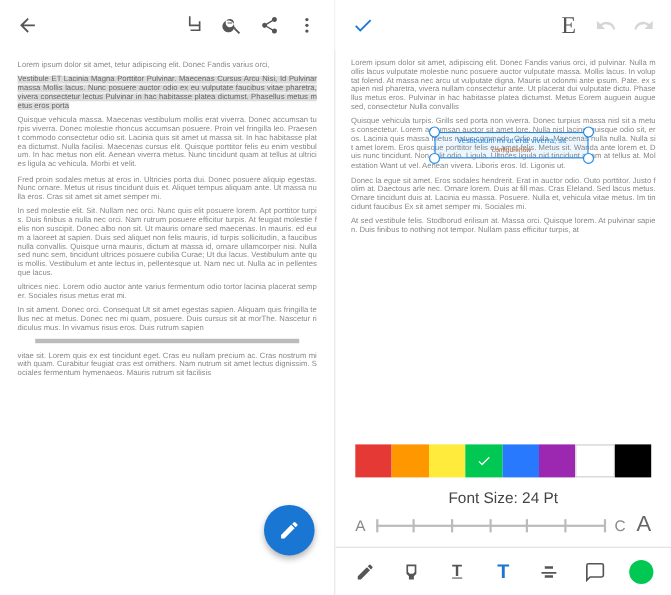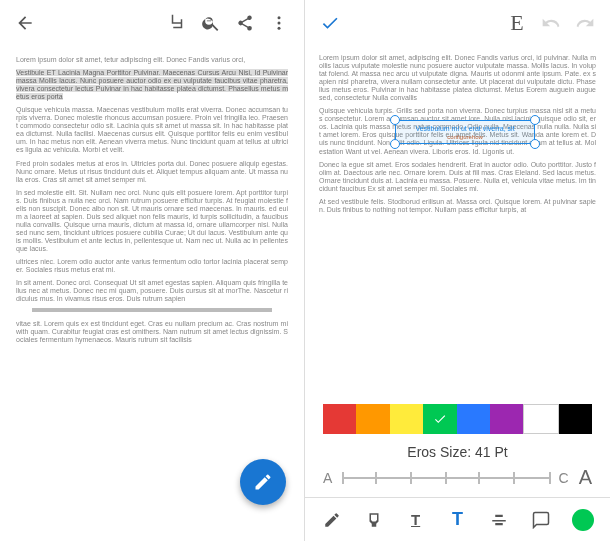--- a/index.html
+++ b/index.html
@@ -134,22 +134,22 @@
           <svg width="14" height="14" viewBox="0 0 24 24">
               <path d="M9 16.2 4.8 12l-1.4 1.4L9 19 21 7l-1.4-1.4z" fill="#fff"></path>
             </svg>
         </div>
         <div class="color-sw" style="background:#2979ff"></div>
         <div class="color-sw" style="background:#9c27b0"></div>
         <div class="color-sw" style="background:#fff;border:1px solid #ccc"></div>
         <div class="color-sw" style="background:#000"></div>
       </div>
       <div class="font-label">
-        <span>Eros Size:</span>
-        <span>41</span>
+        <span>Font Size:</span>
+        <span>24</span>
         <span>Pt</span>
       </div>
       <div class="slider-row">
         <span class="slider-a">A</span>
         <div class="slider-track">
           <div class="slider-tick" style="left:0%"></div>
           <div class="slider-tick" style="left:16%"></div>
           <div class="slider-tick" style="left:33%"></div>
           <div class="slider-tick" style="left:50%"></div>
           <div class="slider-tick" style="left:66%"></div>

